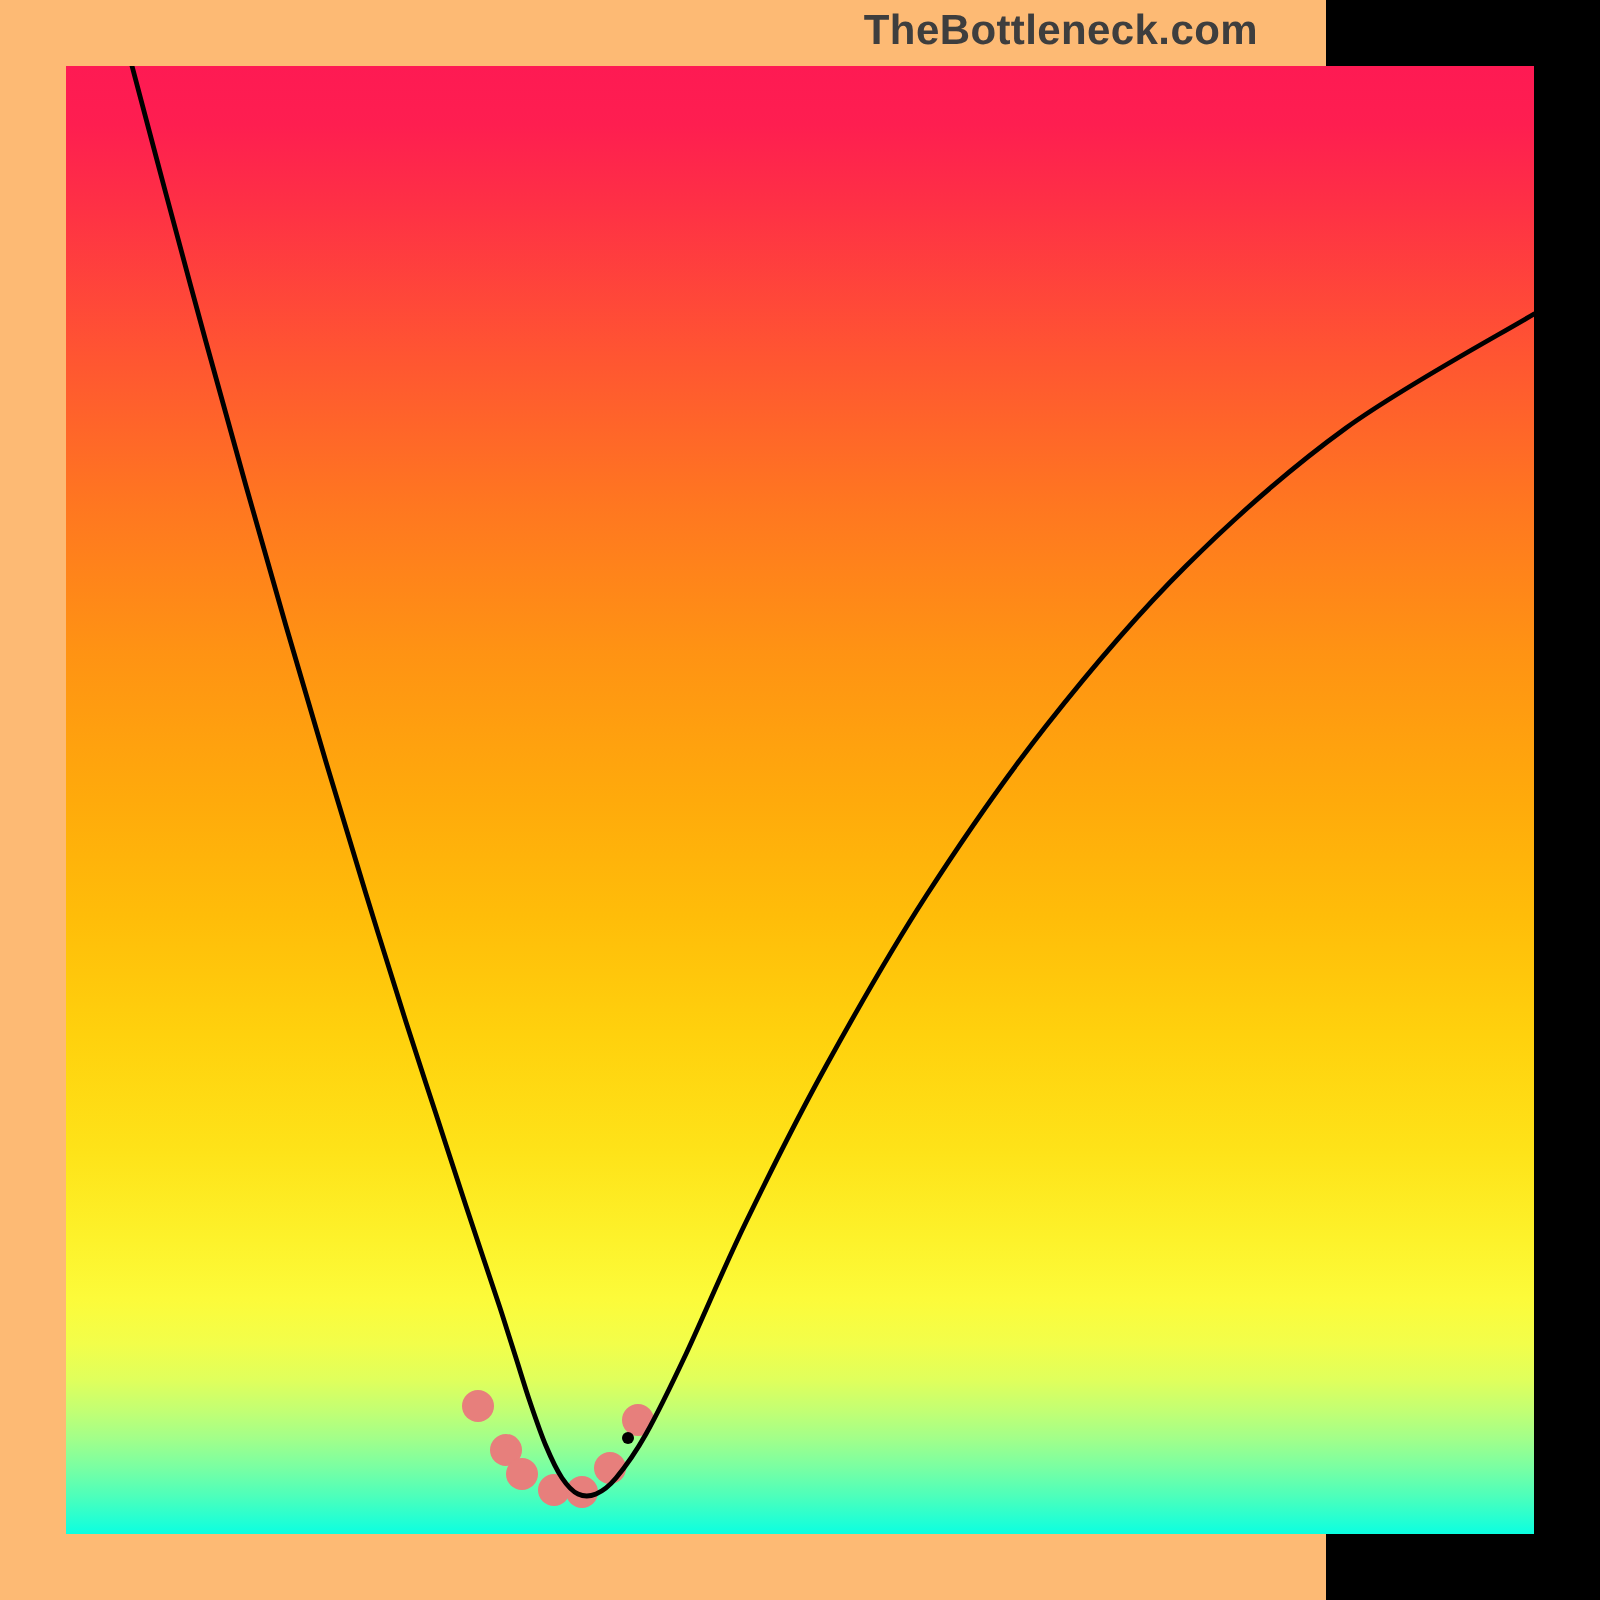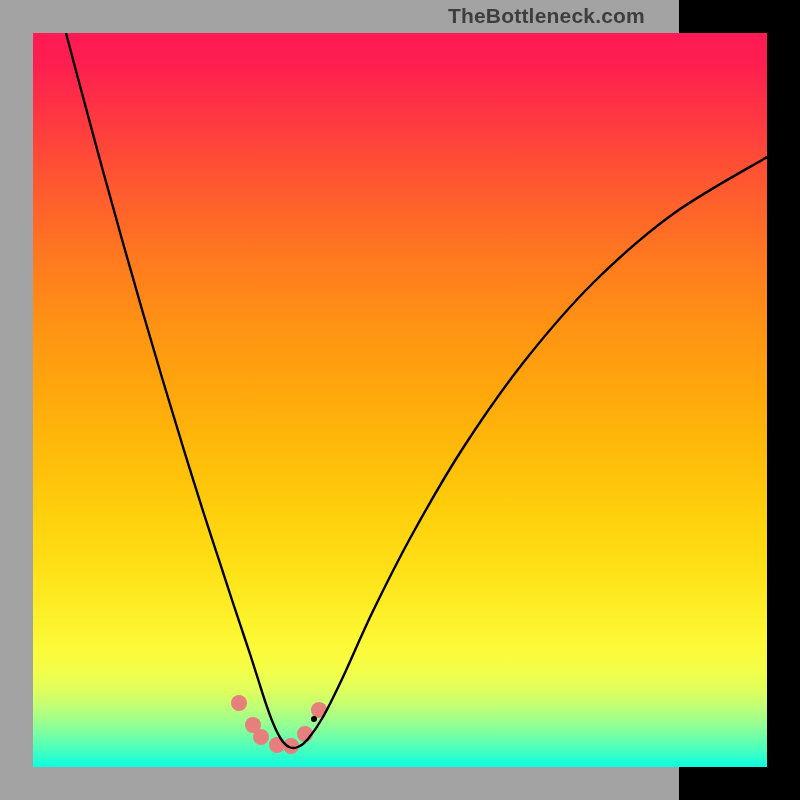--- a/index.html
+++ b/index.html
@@ -10,22 +10,21 @@
     overflow: hidden;
     background: #000;
     font-family: Arial, Helvetica, sans-serif;
   }
   .frame {
     position: absolute;
     top: 0;
     left: 0;
     width: 663px;
     height: 800px;
-    background: #a3a3a3;
-    padding-left: 16px;
+    background: #fdba74;
   }
   .plot-area {
     position: absolute;
     top: 33px;
     left: 33px;
     width: 734px;
     height: 734px;
     overflow: hidden;
   }
   .gradient-bg {

